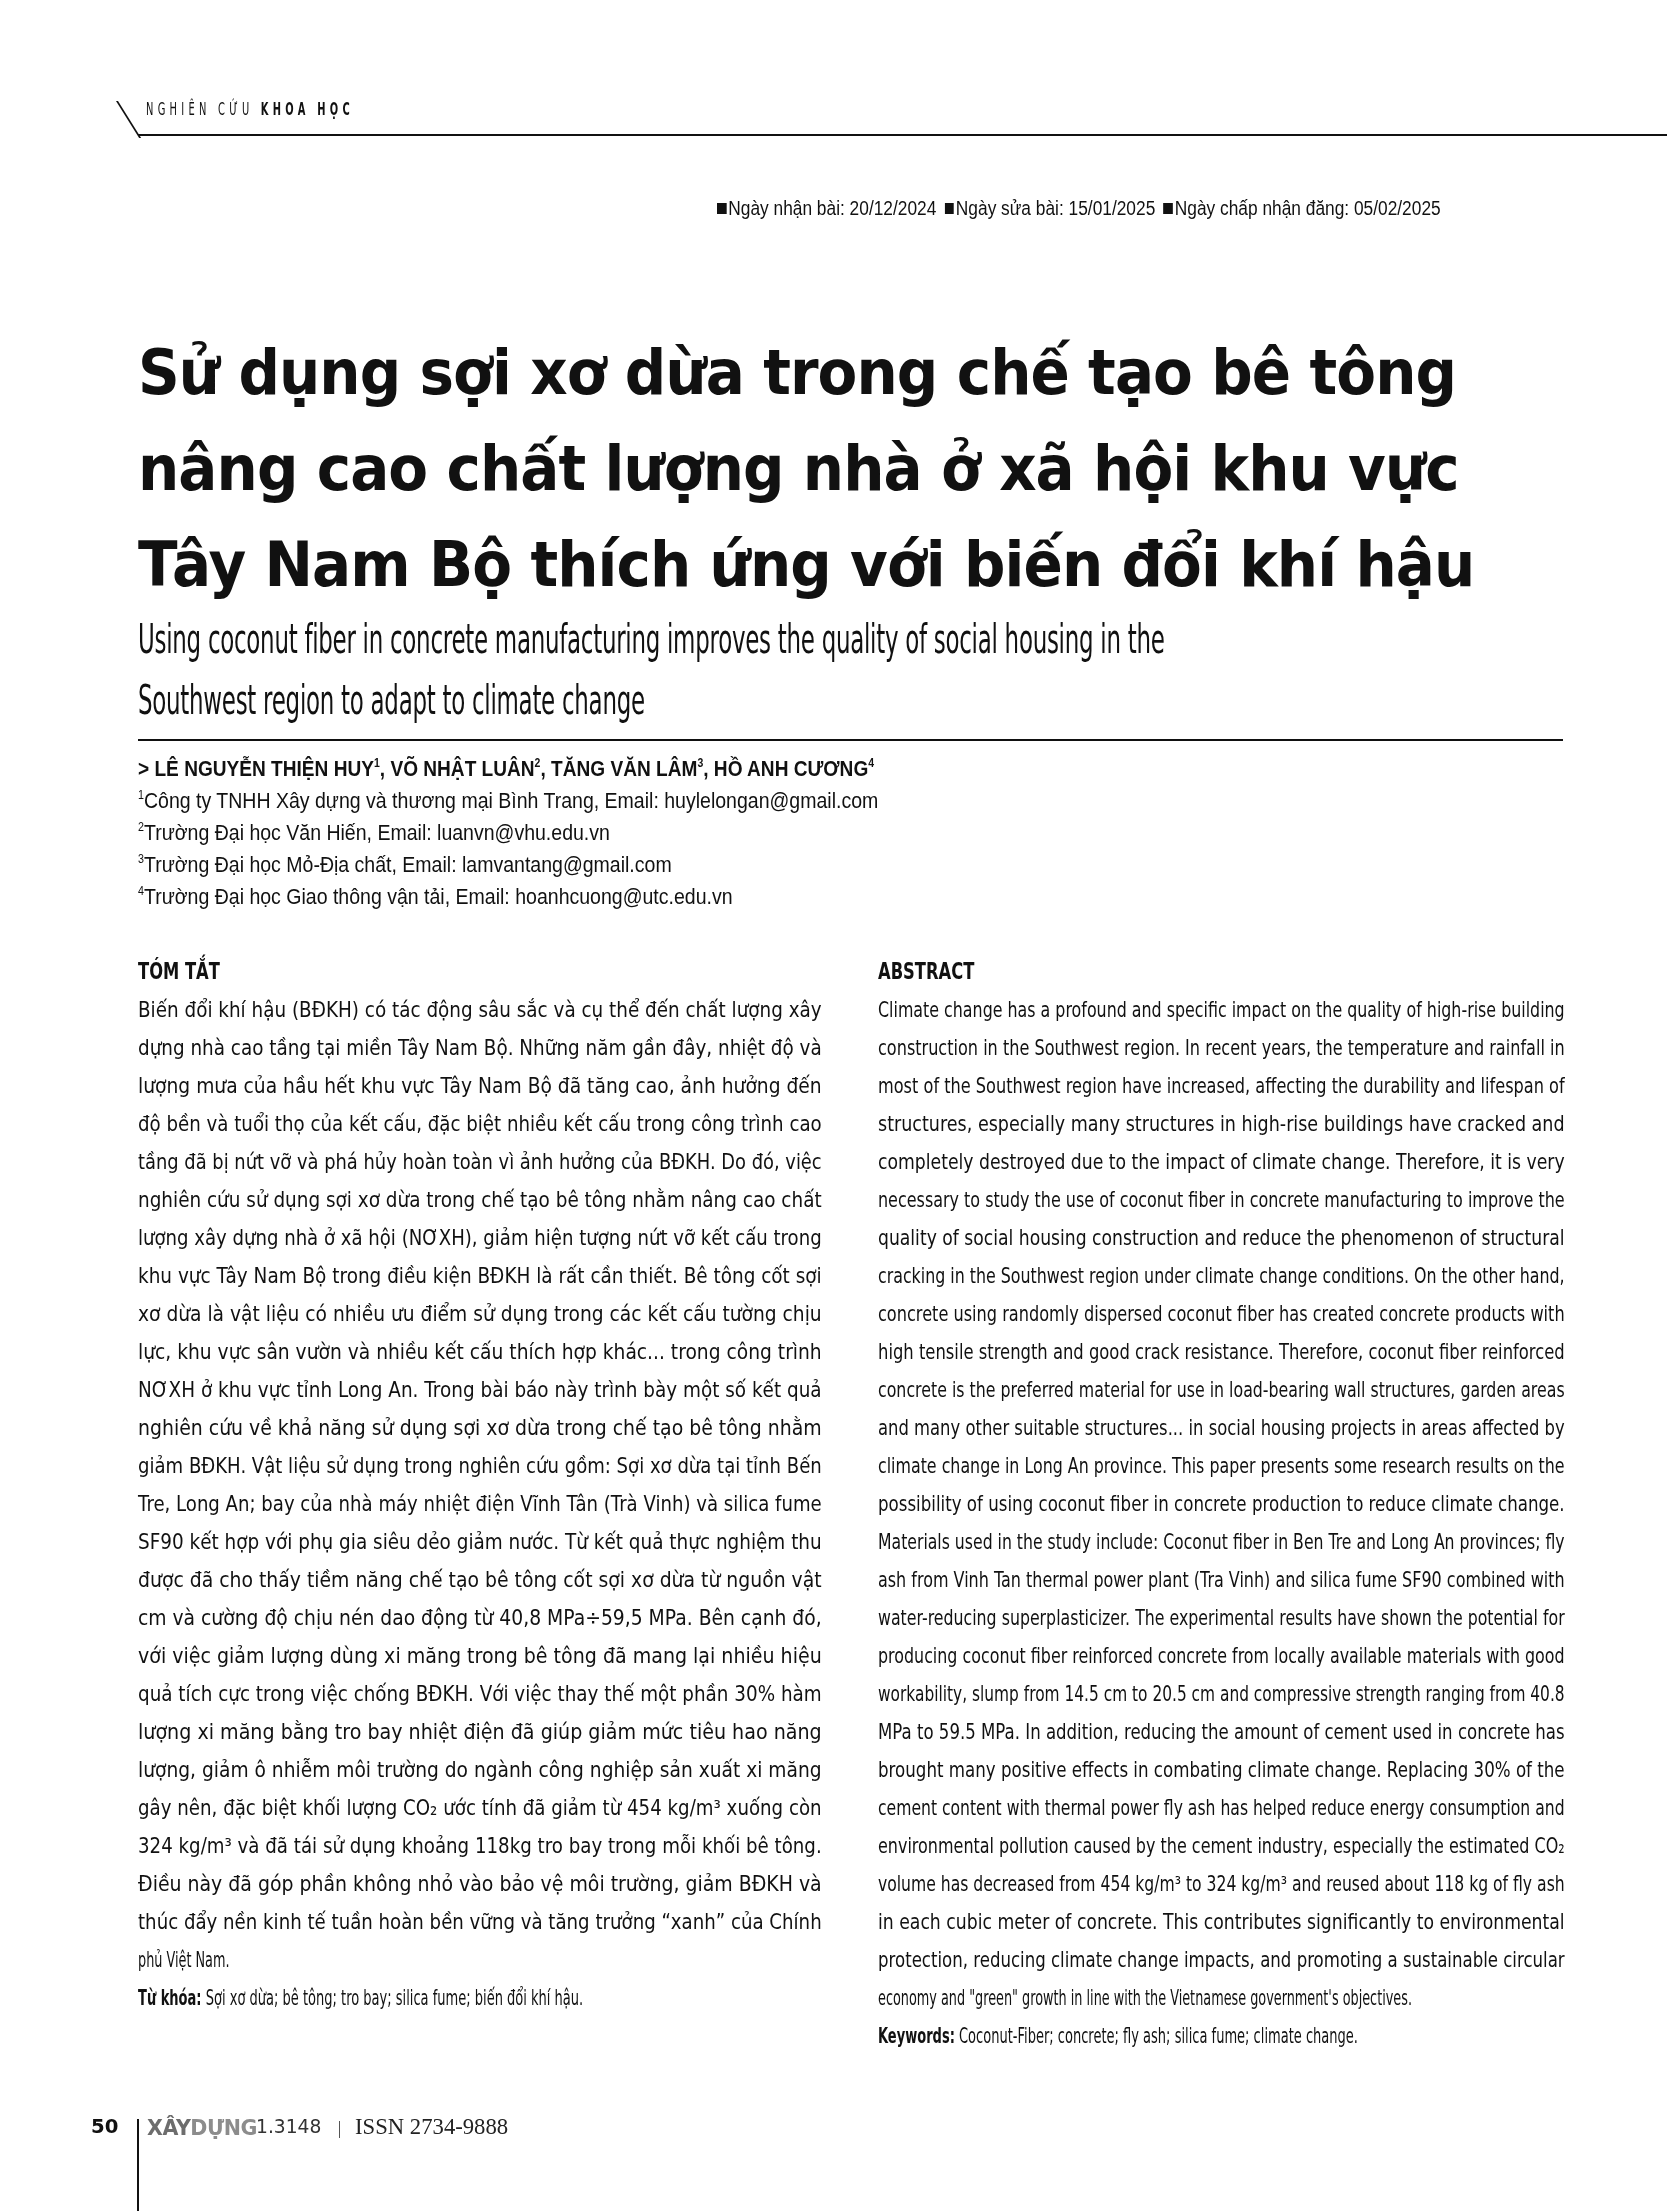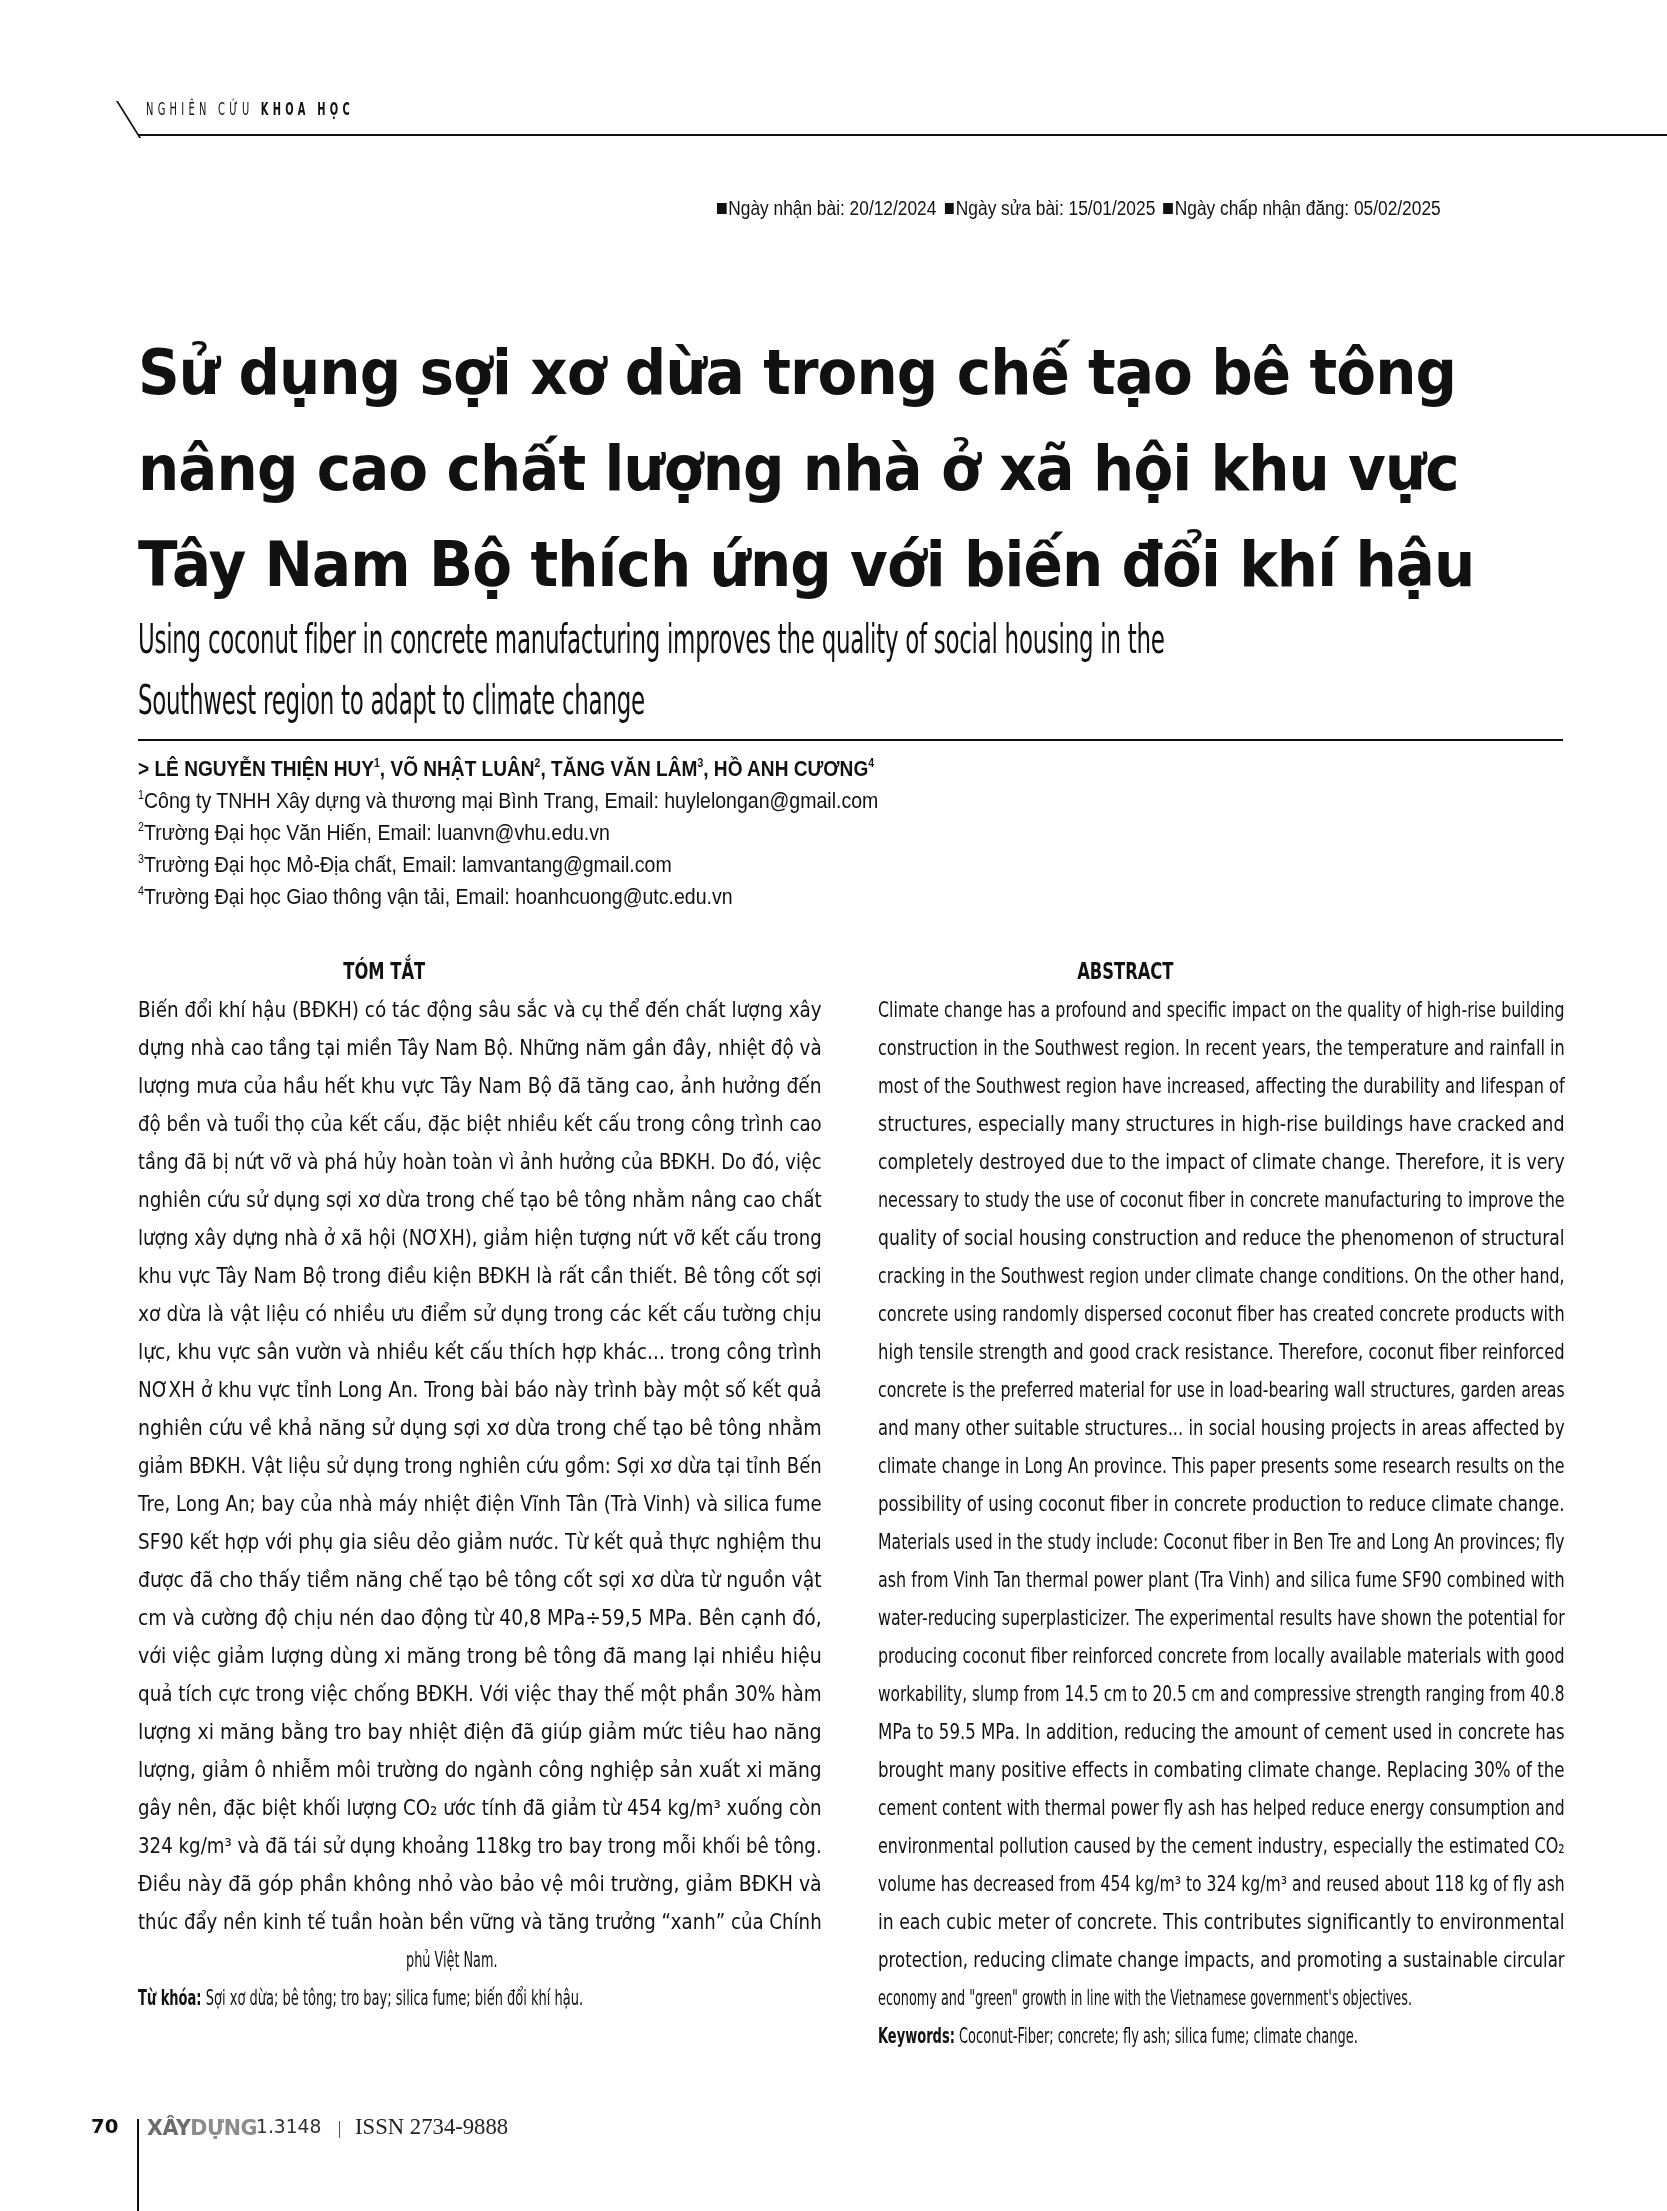--- a/index.html
+++ b/index.html
@@ -25,21 +25,21 @@
   #subtitle div { white-space:nowrap; }
   #title-rule { left:138px; top:739px; width:1425px; height:2px; background:#111; }
 
   
   #authors { left:138px; top:753px; width:1084px; }
   #authors .names { font-family:"Liberation Sans", sans-serif; font-weight:bold; font-size:21.7px; line-height:31.5px; white-space:nowrap; transform:scaleX(0.88); transform-origin:left top; }
   #authors .aff { font-family:"Liberation Sans", sans-serif; font-size:21.7px; line-height:32px; white-space:nowrap; transform:scaleX(0.9); transform-origin:left top; }
   sup { font-size:0.55em; vertical-align:0.75em; line-height:0; }
 
   
-  .col { position:absolute;text-align:center; }
+  .col { position:absolute; }
   #col-vi { left:138px; top:952px; width:684px; }
   #col-en { left:878px; top:952px; width:687px; }
   .col-head { font-family:"DejaVu Sans", sans-serif; font-weight:bold; font-size:22.7px; height:39px; line-height:39px; transform:scaleX(0.72); transform-origin:left center; white-space:nowrap; }
   .col-lines { font-family:"DejaVu Sans", sans-serif; font-size:20.7px; }
   .ln { height:38px; line-height:38px; white-space:nowrap; overflow:visible; }
   .ln span.in { display:inline-block; transform-origin:left center; white-space:nowrap; }
   .kw { height:38px; line-height:38px; white-space:nowrap; font-family:"DejaVu Sans", sans-serif; font-size:21px; }
   .kw span.in { display:inline-block; transform-origin:left center; }
   .kw b { font-weight:bold; }
 
@@ -155,20 +155,20 @@
       <div class="ln"><span class="in" style="transform: scaleX(0.7727);">environmental pollution caused by the cement industry, especially the estimated CO₂</span></div>
       <div class="ln"><span class="in" style="transform: scaleX(0.7544);">volume has decreased from 454 kg/m³ to 324 kg/m³ and reused about 118 kg of fly ash</span></div>
       <div class="ln"><span class="in" style="transform: scaleX(0.8338);">in each cubic meter of concrete. This contributes significantly to environmental</span></div>
       <div class="ln"><span class="in" style="transform: scaleX(0.8016);">protection, reducing climate change impacts, and promoting a sustainable circular</span></div>
       <div class="ln"><span class="in" style="transform: scaleX(0.62);">economy and "green" growth in line with the Vietnamese government's objectives.</span></div>
     </div>
   <div class="kw"><span class="in" style="transform: scaleX(0.62);"><b>Keywords:</b> <span>Coconut-Fiber; concrete; fly ash; silica fume; climate change.</span></span></div>
 </div>
 
 <div class="abs" id="footer">
-  <span id="footer-page">70</span>
+  <span id="footer-page">50</span>
   <span id="footer-vline"></span>
   <span id="footer-logo"><span>XÂY</span><span class="y">DỰNG</span></span>
   <span id="footer-issue">1.3148</span>
   <span id="footer-sep"></span>
   <span id="footer-issn">ISSN 2734-9888</span>
 </div>
 
 
 </body></html>

